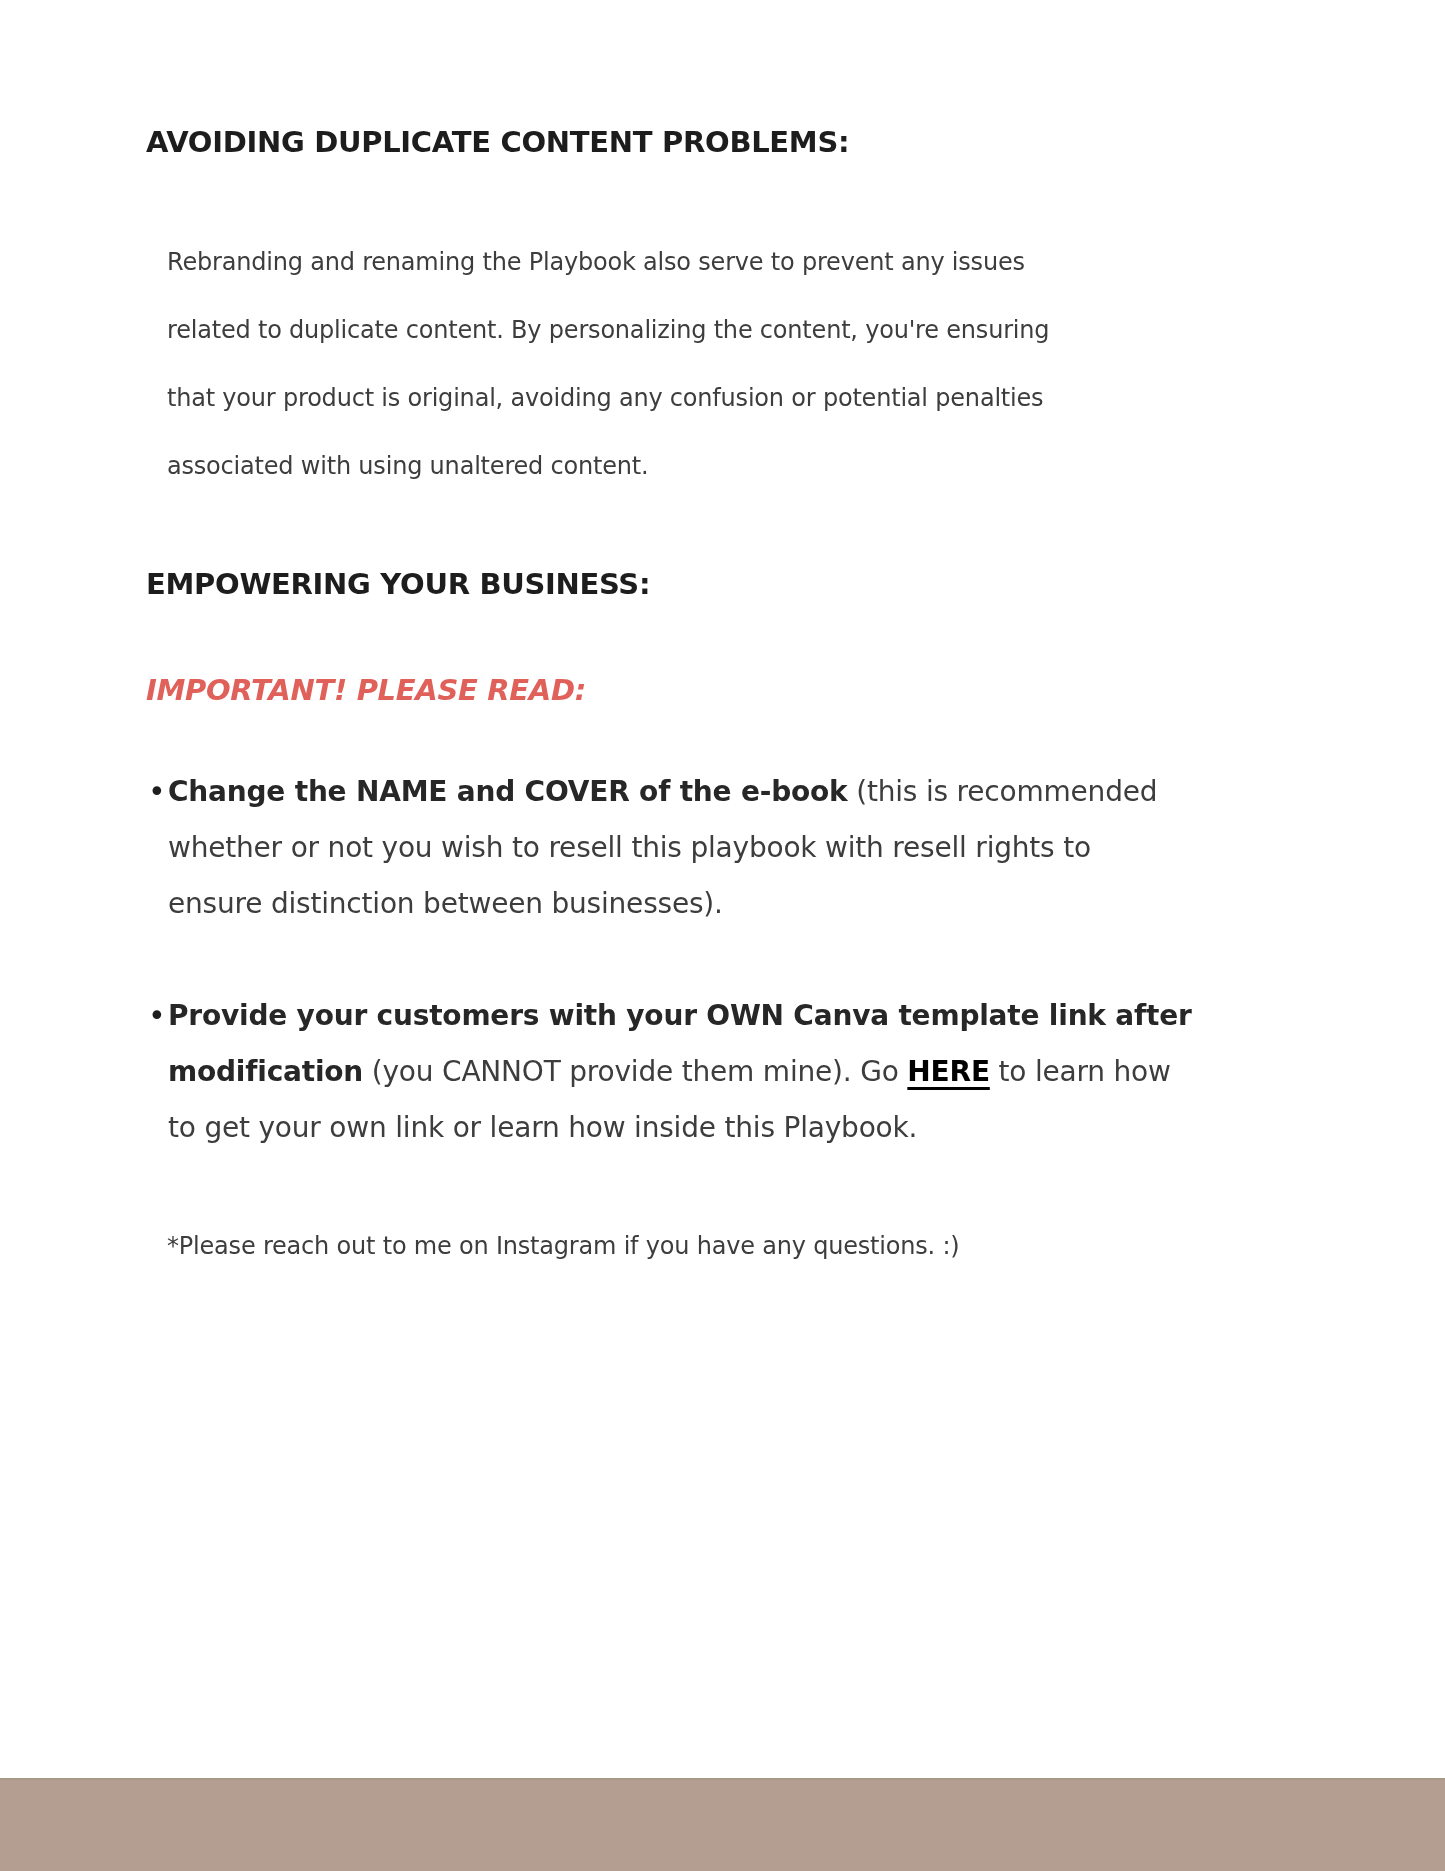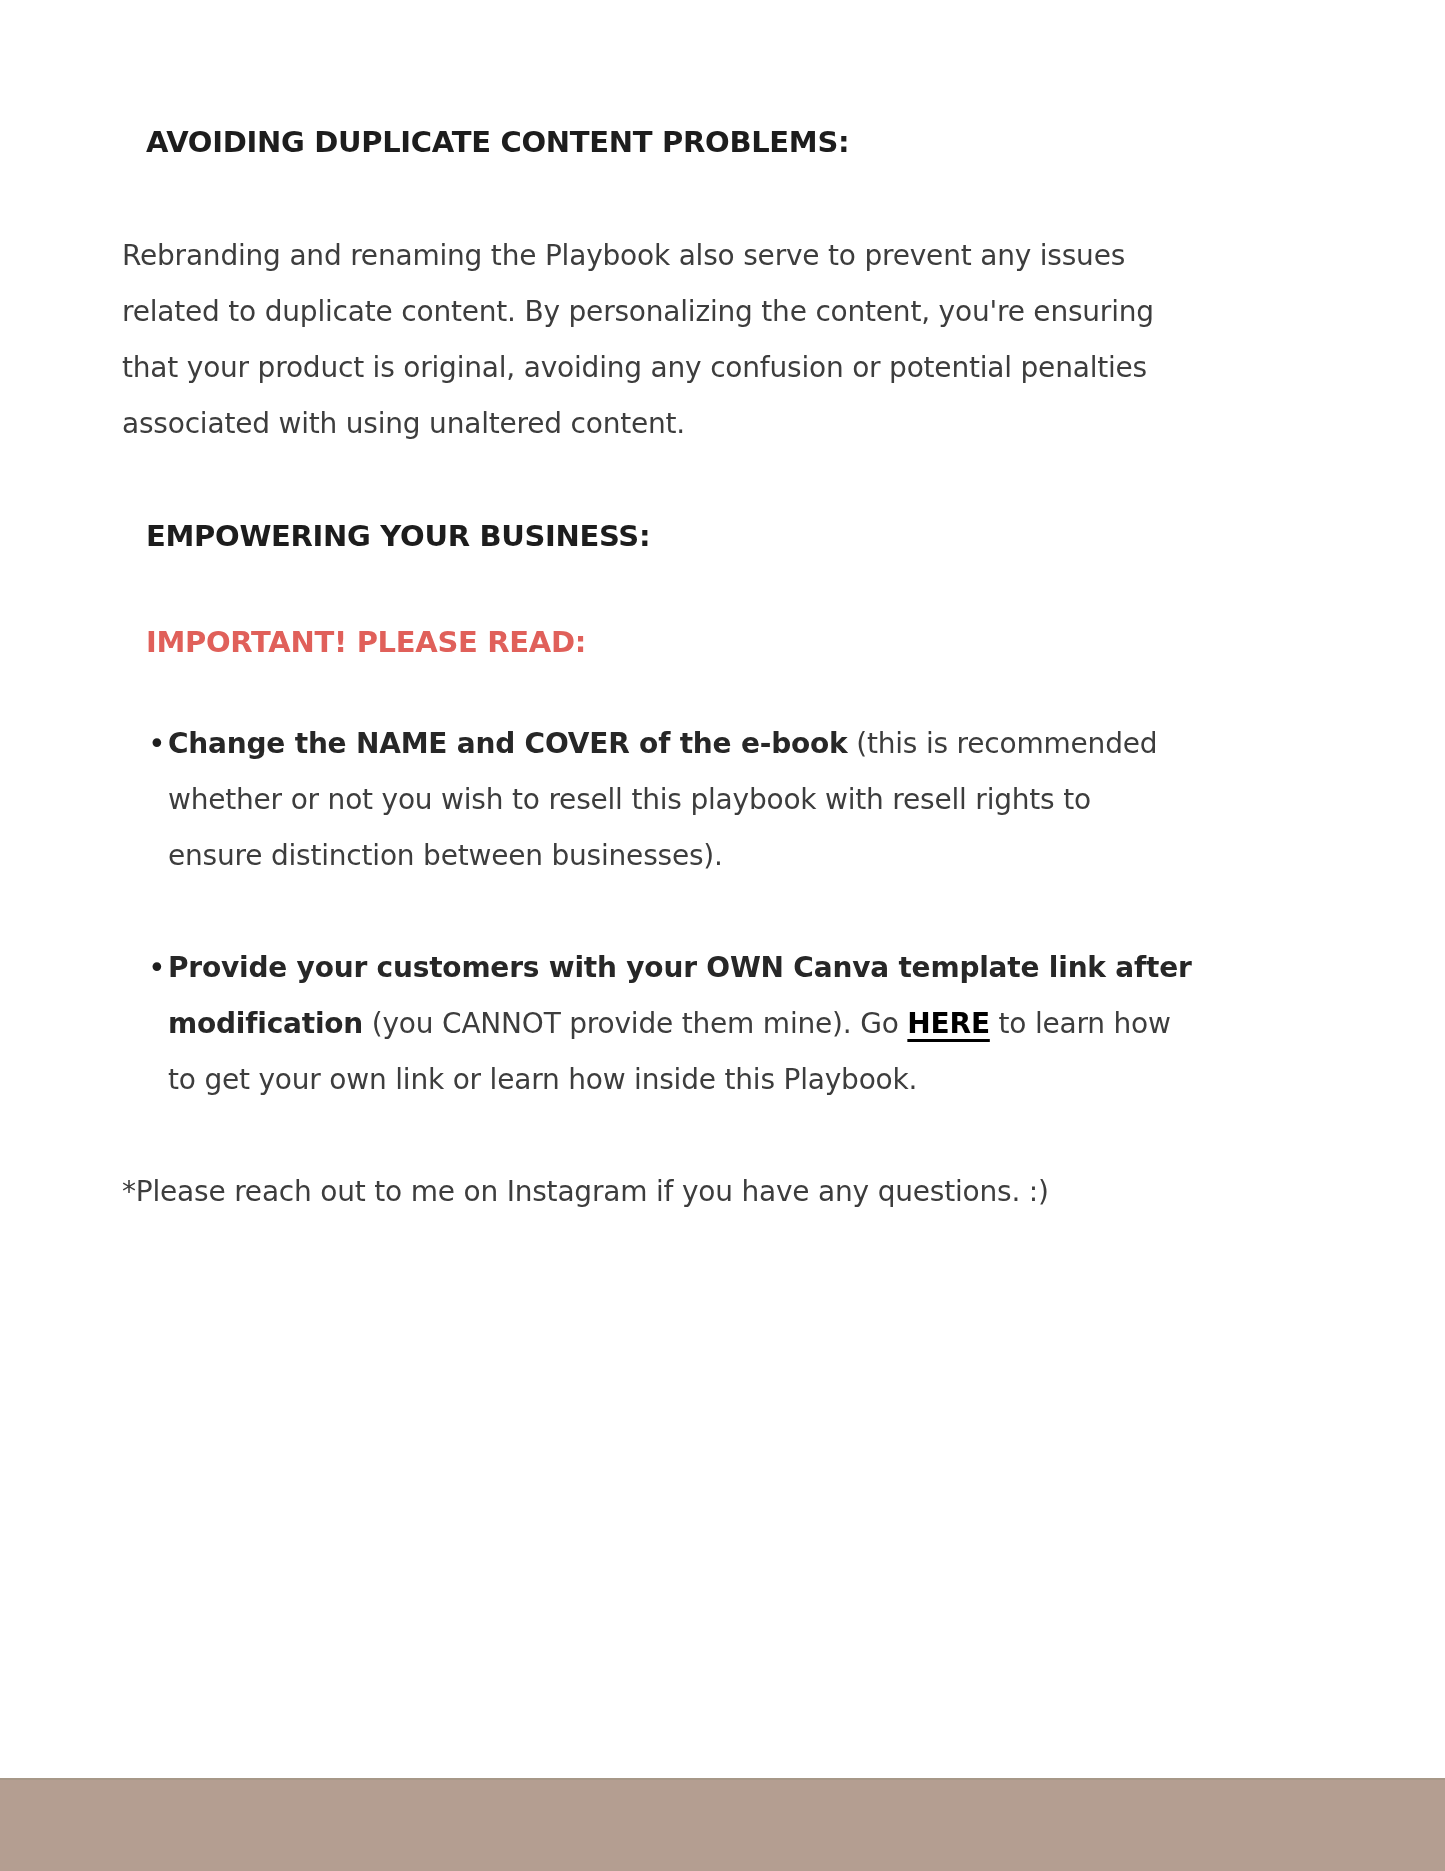--- a/index.html
+++ b/index.html
@@ -16,27 +16,28 @@
   .heading {
     font-size:29px;
     font-weight:700;
     color:#1d1d1d;
     letter-spacing:-0.3px;
     line-height:44px;
     margin-left:24px;
   }
   .heading.first { margin-bottom:64px; }
   .heading.mid   { margin-top:62px; margin-bottom:48px; }
-  .heading.red   { margin-top:62px; margin-bottom:52px; color:#e0605a; }
+  .heading.red   { margin-top:62px; margin-bottom:52px; color:#e0605a;font-style:italic; }
   .body {
-    font-size:28px;
-    line-height:56px;
+    font-size:24px;
+    line-height:68px;
     color:#3d3d3d;
     letter-spacing:-0.2px;
     white-space:pre-line;
+    margin-left:45px;
   }
   .body.bold-intro {
     font-weight:700;
     color:#272727;
   }
   .terms-list {
     list-style:none;
     margin-top:48px;
   }
   .term {

